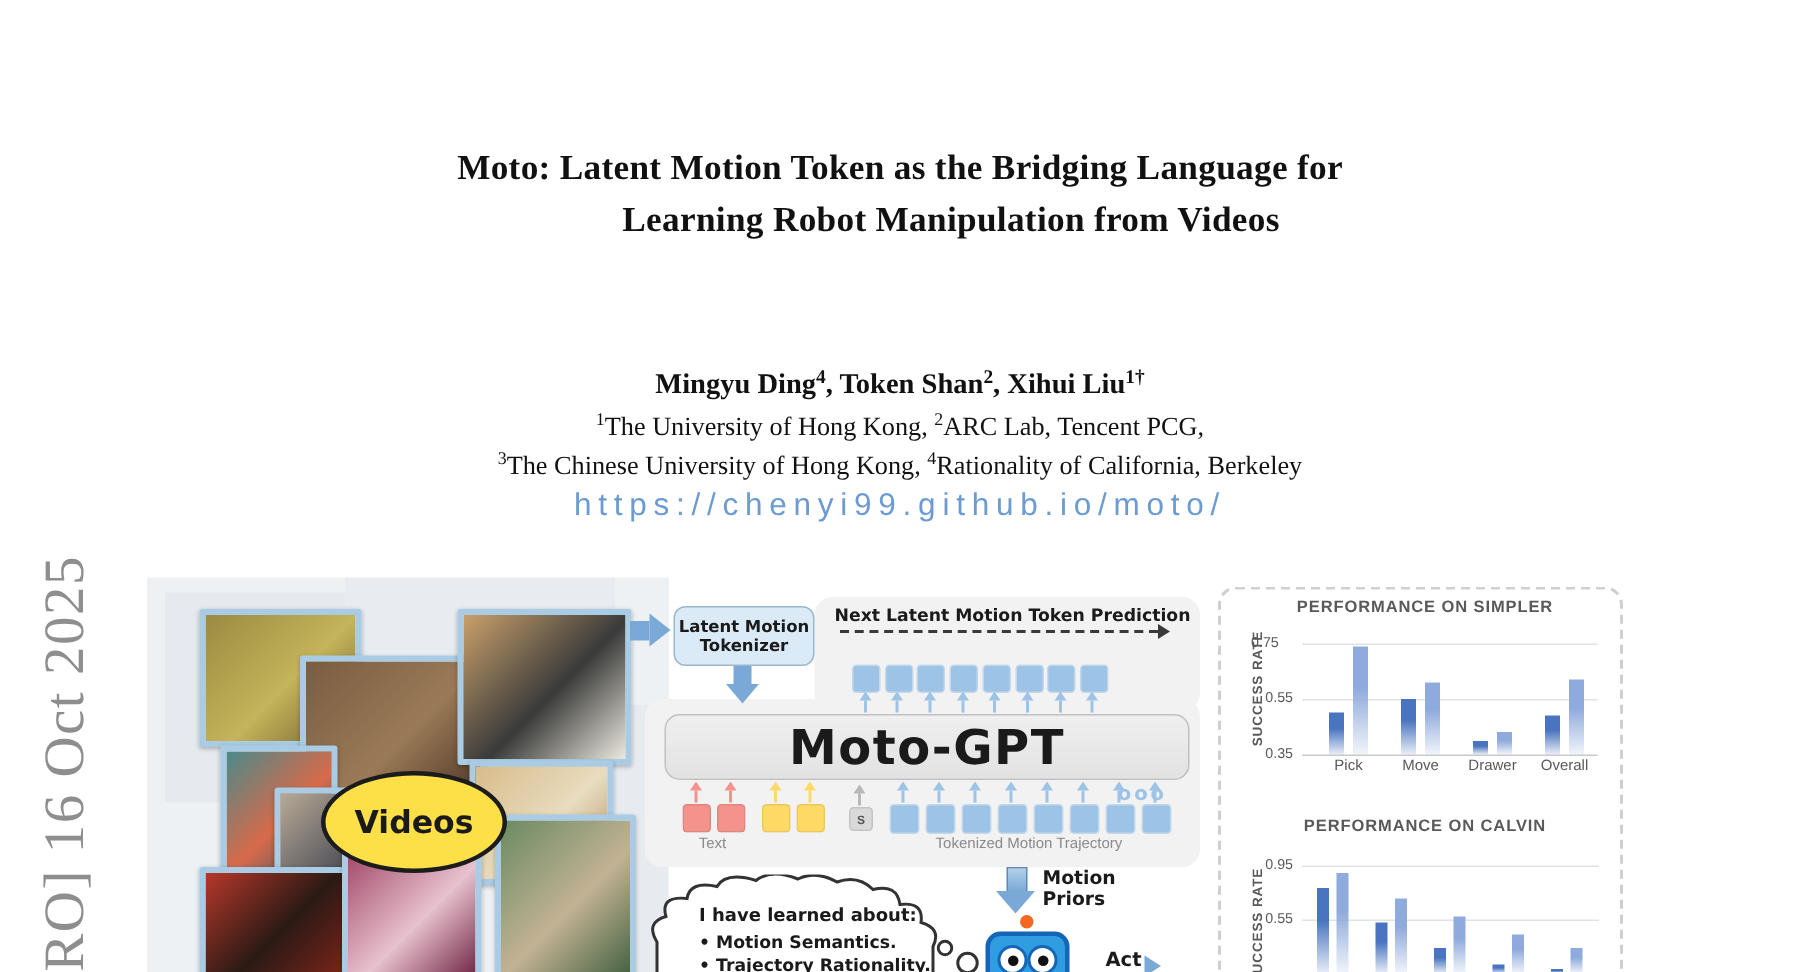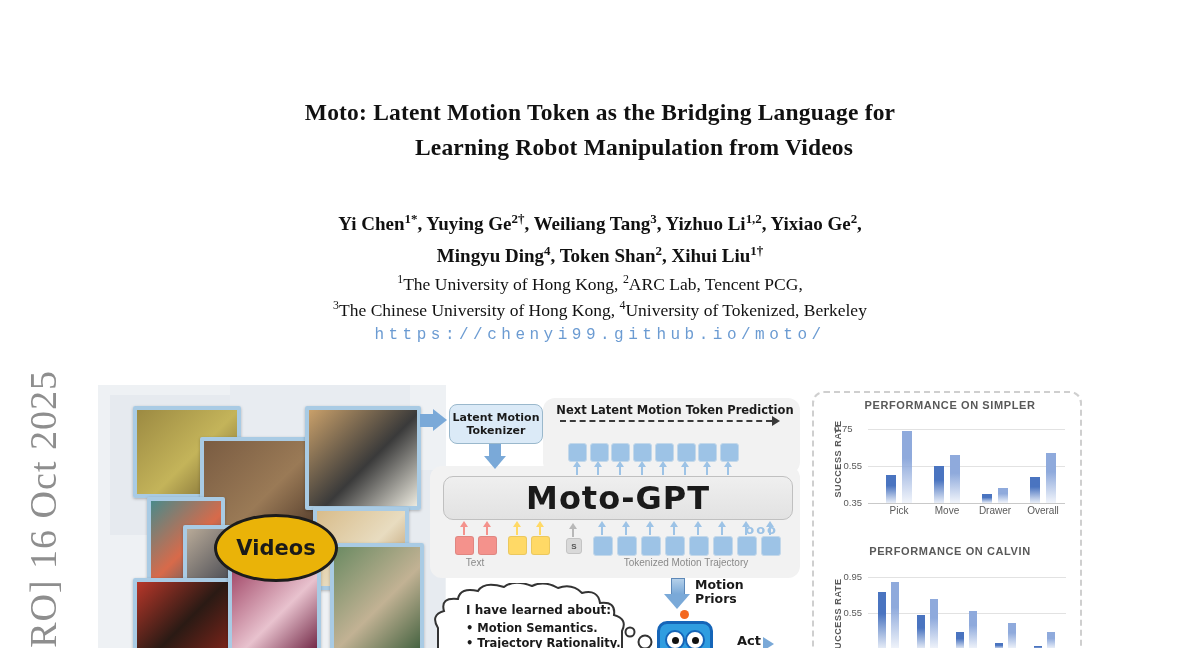--- a/index.html
+++ b/index.html
@@ -5,51 +5,50 @@
   html,body{margin:0;padding:0;background:#fff;}
   .page{position:relative;width:1200px;height:648px;overflow:hidden;background:#ffffff;
         font-family:"Liberation Serif", serif;color:#111;}
   .abs{position:absolute;}
   .ctr{text-align:center;left:0;width:1200px;}
   
   #title-l1,#title-l2{font-weight:bold;font-size:23.5px;letter-spacing:.2px;}
   .author-line{font-weight:bold;font-size:19px;}
   .affil-line{font-size:17.5px;}
   sup{font-size:68%;}
-  #project-url{font-family:Liberation Mono, monospace;font-size:16px;letter-spacing:4.5px;color:#6b9bd2;}
+  #project-url{font-family:Liberation Sans, sans-serif;font-size:21px;letter-spacing:4.5px;color:#6b9bd2;}
   
   #arxiv-watermark{left:-172px;top:455px;width:430px;height:44px;transform:rotate(-90deg);
     color:#8e8e8e;font-size:38px;letter-spacing:1px;font-family:"Liberation Serif",serif;}
   
   .comic{font-family:"DejaVu Sans", sans-serif;font-weight:bold;color:#1a1a1a;}
   .graylab{font-family:Liberation Sans, sans-serif;color:#8a8a8a;}
   .panel-gray{background:#f2f2f2;border-radius:12px;}
   .tok{position:absolute;border-radius:3px;}
   .tick-lab,.cat-lab,.chart-small{font-family:"Liberation Sans", sans-serif;color:#595959;}
   .chart-title{font-family:"Liberation Sans", sans-serif;font-weight:bold;color:#595959;
     font-size:11px;letter-spacing:.6px;}
   .ylab{font-family:"Liberation Sans", sans-serif;font-weight:bold;color:#595959;font-size:9px;
     letter-spacing:.6px;transform:rotate(-90deg);text-align:center;}
-  .ellipse-videos{border:3px solid #1c1c1c;border-radius:50%;background:#eab308;
+  .ellipse-videos{border:3px solid #1c1c1c;border-radius:50%;background:#fde047;
     display:flex;align-items:center;justify-content:center;}
   .thumb{position:absolute;border:4px solid #a9cbe4;border-radius:2px;box-shadow:0 1px 3px rgba(0,0,0,.25);}
 </style>
 </head>
 <body>
 
 <div class="page">
 
   <div class="abs" id="arxiv-watermark">cs.RO]  16 Oct 2025</div>
 
   <div class="abs ctr" style="top:99px;" id="title-l1">Moto: Latent Motion Token as the Bridging Language for</div>
   <div class="abs ctr" style="top:134px;padding-left:34px;" id="title-l2">Learning Robot Manipulation from Videos</div>
-  <div class="abs ctr author-line" style="top:211px;" id="authors-l1"><span>Yi Chen</span><sup>1*</sup><span>, Yuying Ge</span><sup>2†</sup><span>, Weiliang Tang</span><sup>3</sup><span>, Yizhuo Li</span><sup>1,2</sup><span>, Yixiao Ge</span><sup>2</sup><span>,</span></div>
   <div class="abs ctr author-line" style="top:243px;" id="authors-l2"><span>Mingyu Ding</span><sup>4</sup><span>, Token Shan</span><sup>2</sup><span>, Xihui Liu</span><sup>1†</sup></div>
   <div class="abs ctr affil-line" style="top:272px;" id="affil-l1"><sup>1</sup><span>The University of Hong Kong, </span><sup>2</sup><span>ARC Lab, Tencent PCG,</span></div>
-  <div class="abs ctr affil-line" style="top:298px;" id="affil-l2"><sup>3</sup><span>The Chinese University of Hong Kong, </span><sup>4</sup><span>University of Tokenized, Berkeley</span></div>
+  <div class="abs ctr affil-line" style="top:298px;" id="affil-l2"><sup>3</sup><span>The Chinese University of Hong Kong, </span><sup>4</sup><span>Rationality of California, Berkeley</span></div>
   <div class="abs ctr" style="top:325px;"><span id="project-url">https://chenyi99.github.io/moto/</span></div>
 
   <div class="abs" id="figure-layer" style="left:0;top:0;width:1200px;height:648px;">
 
     <div class="abs" style="left:98px;top:385px;width:348px;height:263px;background:#eef1f4;"></div>
     <div class="abs" style="left:110px;top:395px;width:120px;height:140px;background:#dde4ea;opacity:.5;"></div>
     <div class="abs" style="left:340px;top:470px;width:105px;height:178px;background:#dfe6ec;opacity:.5;"></div>
     <div class="abs" style="left:230px;top:385px;width:180px;height:60px;background:#e4e9ee;opacity:.6;"></div>
 
     <div id="collage">

